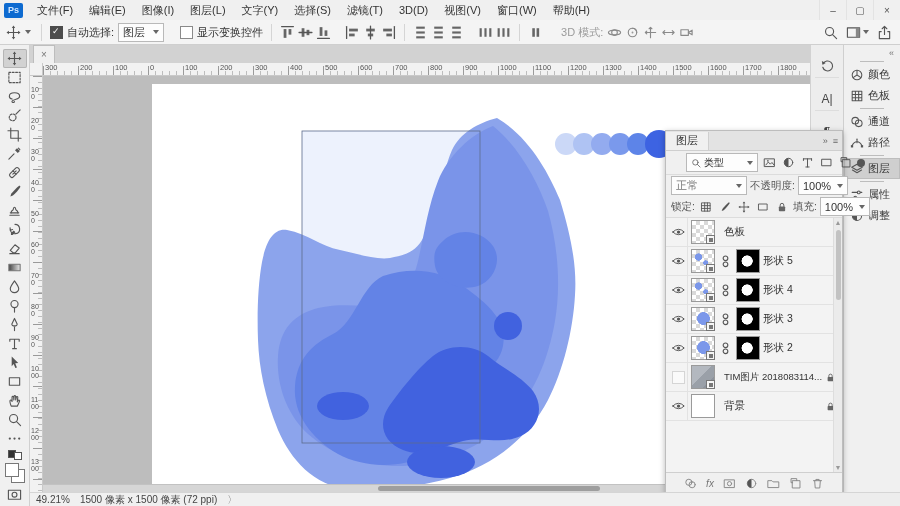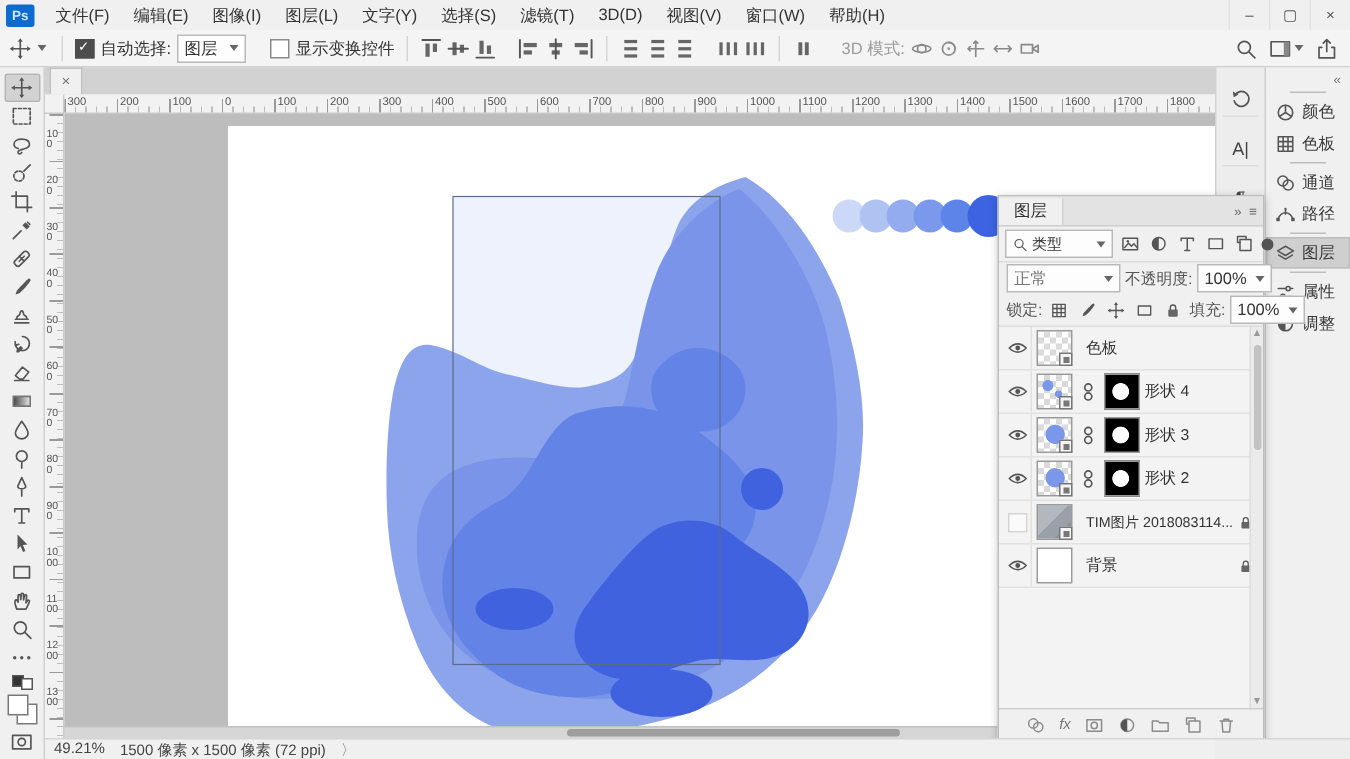--- a/index.html
+++ b/index.html
@@ -93,21 +93,21 @@
   .dock-item svg.ic{width:14px;height:14px;}
 
   
   .layers-panel{position:absolute;left:665px;top:130px;width:178px;height:365px;background:#f0f0f0;
                 border:1px solid #bdbdbd;box-shadow:0 2px 6px rgba(0,0,0,.28);box-sizing:border-box;
                 display:flex;flex-direction:column;}
   .lp-tabrow{height:19px;background:#e3e3e3;display:flex;align-items:center;flex:none;border-bottom:1px solid #cfcfcf;}
   .lp-tab{height:18px;background:#f0f0f0;border-right:1px solid #cfcfcf;display:flex;align-items:center;
           padding:0 10px;font-size:11px;color:#333;}
   .lp-tabicons{margin-left:auto;display:flex;align-items:center;gap:5px;padding-right:5px;color:#666;font-size:9px;}
-  .lp-filterrow{height:23px;display:flex;align-items:center;gap:3px;padding:0 4px;flex:none;border-bottom:1px solid #dcdcdc;}
+  .lp-filterrow{height:23px;display:flex;align-items:center;gap:3px;padding:0 20px;flex:none;border-bottom:1px solid #dcdcdc;}
   .lp-filterrow .dd{flex:0 0 62px;}
   .ficon{width:16px;height:16px;display:flex;align-items:center;justify-content:center;flex:none;}
   .fdot{width:8px;height:8px;border-radius:50%;background:#555;flex:none;margin-left:1px;}
   .lp-blendrow,.lp-lockrow{height:21px;display:flex;align-items:center;gap:3px;padding:0 5px;flex:none;}
   .lp-small{font-size:10.5px;color:#555;white-space:nowrap;}
   .lp-rows{flex:1;position:relative;overflow:hidden;border-top:1px solid #dcdcdc;background:#f3f3f3;}
   .lrow{height:28px;display:flex;align-items:center;gap:3px;border-bottom:1px solid #e2e2e2;padding-left:3px;position:relative;}
   .eyecell{width:18px;height:100%;display:flex;align-items:center;justify-content:center;border-right:1px solid #e2e2e2;flex:none;}
   .eyeoff{width:11px;height:11px;background:#fafafa;border:1px solid #d5d5d5;}
   .thumb{width:24px;height:24px;border:1px solid #9a9a9a;box-sizing:border-box;position:relative;flex:none;background:#fff;}
@@ -858,20 +858,36 @@
             <svg class="ic" style="width:13px;height:10px">
               <use href="#i-eye"></use>
             </svg>
           </span>
         <span class="thumb checker">
             <span class="badge"></span>
           </span>
         <span class="lname" style="margin-left:6px;">色板</span>
       </div>
 
+      <div class="lrow">
+        <span class="eyecell">
+            <svg class="ic" style="width:13px;height:10px">
+              <use href="#i-eye"></use>
+            </svg>
+          </span>
+        <span class="thumb checker">
+            <span class="overlaydots"></span>
+            <span class="badge"></span>
+          </span>
+        <svg class="ic linkic">
+            <use href="#i-link8"></use>
+          </svg>
+        <span class="maskthumb"></span>
+        <span class="lname">形状 5</span>
+      </div>
 
       <div class="lrow">
         <span class="eyecell">
             <svg class="ic" style="width:13px;height:10px">
               <use href="#i-eye"></use>
             </svg>
           </span>
         <span class="thumb checker">
             <span class="overlaydots"></span>
             <span class="badge"></span>

